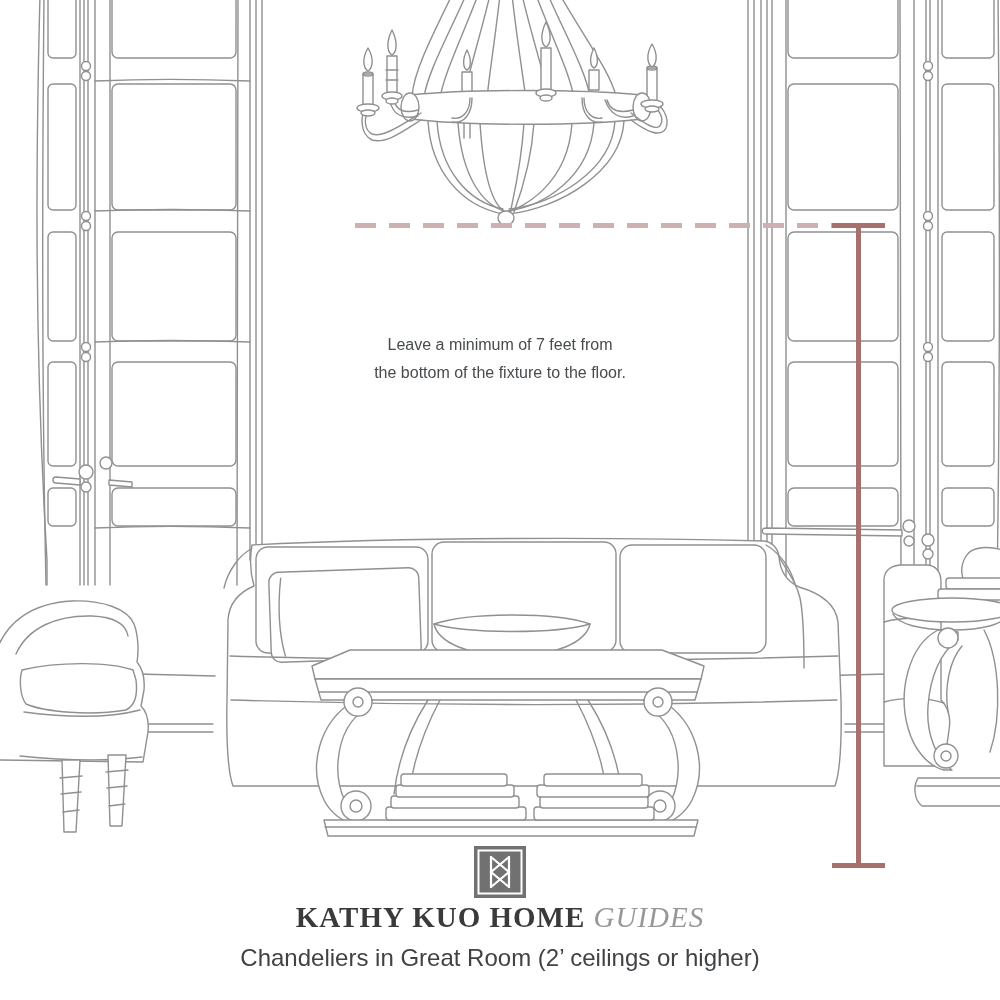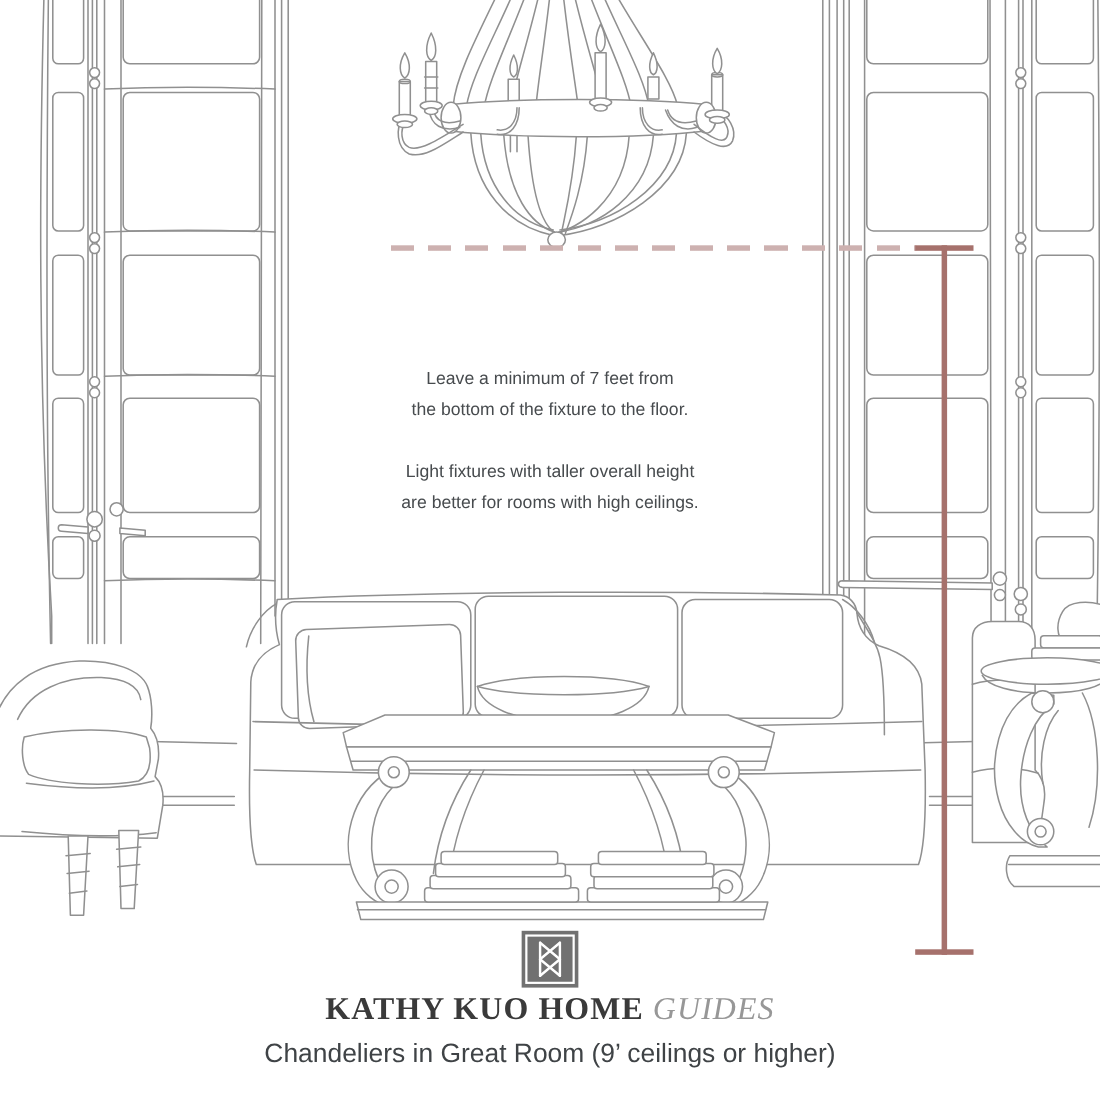--- a/index.html
+++ b/index.html
@@ -256,34 +256,32 @@
     </g>
   </svg>
 
   <div class="dash-line"></div>
   <div class="cap cap-top"></div>
   <div class="vline"></div>
   <div class="cap cap-bottom"></div>
 
   <div class="bodytext p1">Leave a minimum of 7 feet from
 the bottom of the fixture to the floor.</div>
-  <div class="bodytext p2">Light fixtures with taller overall height
-are better for rooms with high ceilings.</div>
 
   <svg class="logo" viewBox="0 0 52 52">
     <rect x="0" y="0" width="52" height="52" fill="var(--logo-bg,#717171)"></rect>
     <rect x="4.5" y="4.5" width="43" height="43" fill="none" stroke="#ffffff" stroke-width="2"></rect>
     <g stroke="#ffffff" stroke-width="2.2" stroke-linecap="round">
       <line x1="17" y1="11" x2="17" y2="41"></line>
       <line x1="35" y1="11" x2="35" y2="41"></line>
       <line x1="17" y1="11" x2="35" y2="26"></line>
       <line x1="35" y1="11" x2="17" y2="26"></line>
       <line x1="17" y1="26" x2="35" y2="41"></line>
       <line x1="35" y1="26" x2="17" y2="41"></line>
     </g>
   </svg>
   <div class="brand">
     <span>KATHY KUO HOME</span>
     <span class="suffix">GUIDES</span>
   </div>
-  <div class="subtitle">Chandeliers in Great Room (9’ ceilings or higher)</div>
+  <div class="subtitle">Chandeliers in Great Room (2’ ceilings or higher)</div>
 
 </div>
 
 </body></html>

